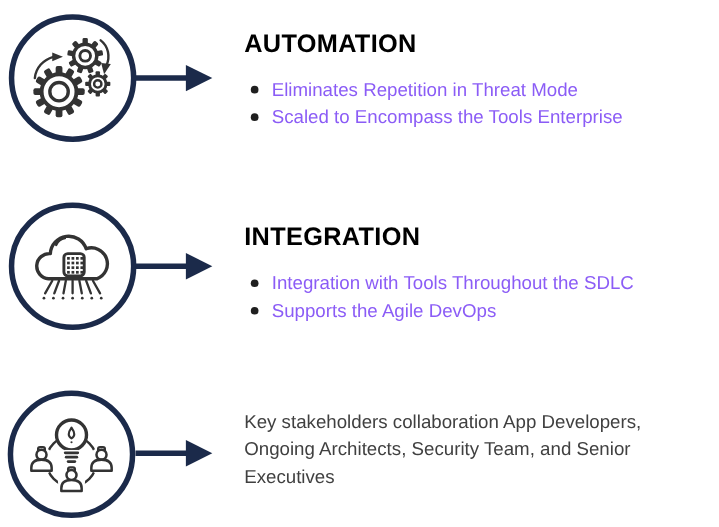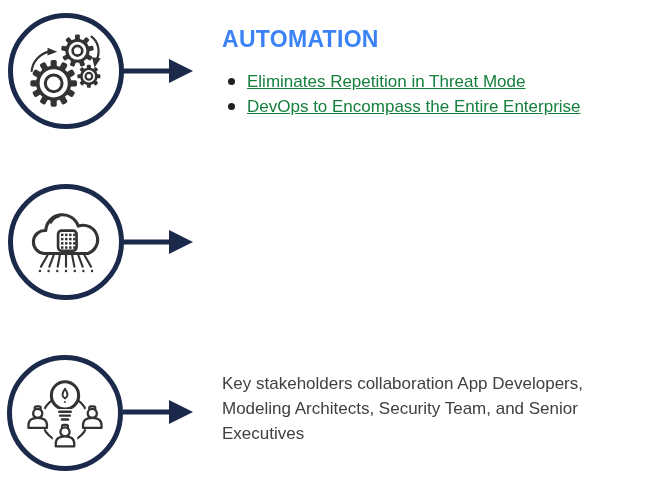--- a/index.html
+++ b/index.html
@@ -9,26 +9,26 @@
   }
   .icon-circle {
     position:absolute; width:106px; height:106px; border:5px solid #1b2a4a;
     border-radius:50%; background:#ffffff;
     display:flex; align-items:center; justify-content:center;
   }
   .icon-circle svg { width:88px; height:88px; }
   .arrow { position:absolute; left:123px; width:72px; height:28px; }
   .content { position:absolute; left:222px; width:432px; }
   .title {
-    margin:0; font-size:23px; font-weight:bold; color:#3b82f6;
+    margin:0; font-size:23px; font-weight:bold; color:#000000;
     letter-spacing:0.3px; line-height:23px;
   }
   .bullets {
     list-style:none; margin:18px 0 0 0; padding:0;
-    font-size:17px; color:#15803d;text-decoration:underline;
+    font-size:17px; color:#8b5cf6;
   }
   .bullets li { position:relative; padding-left:25px; line-height:25px; }
   .bullets li::before {
     content:""; position:absolute; left:6px; top:9px;
     width:7px; height:7px; border-radius:50%; background:#1f1f1f;
   }
   .paragraph {
     margin:13px 0 0 0; font-size:17px; line-height:25px; color:#404040;
     white-space:pre-line;
   }
@@ -102,21 +102,21 @@
     </svg>
   </div>
   <svg class="arrow" style="top:57px;" viewBox="0 0 72 28" aria-hidden="true">
     <line x1="0" y1="14" x2="48" y2="14" stroke="#1b2a4a" stroke-width="5"></line>
     <polygon points="46,2 70,14 46,26" fill="#1b2a4a"></polygon>
   </svg>
   <div class="content" style="top:28px;">
     <h2 class="title">AUTOMATION</h2>
     <ul class="bullets">
       <li>Eliminates Repetition in Threat Mode</li>
-      <li>DevOps to Encompass the Entire Enterprise</li>
+      <li>Scaled to Encompass the Tools Enterprise</li>
     </ul>
   </div>
 
   <div class="icon-circle" style="left:8px; top:184px;">
     <svg viewBox="0 0 100 100" aria-hidden="true">
 
       <path class="lineart" style="fill:#fff" stroke-width="3.5" d="M25,63 a13,13 0 0 1 2,-26 a19,19 0 0 1 37,-5 a13,13 0 0 1 11,31 H25 z"></path>
       <path class="lineart" stroke-width="2.5" d="M33,28 a13,13 0 0 1 9,-7"></path>
 
       <rect x="41" y="37" width="21" height="23" rx="4" class="lineart" style="fill:#fff" stroke-width="3"></rect>
@@ -156,20 +156,27 @@
           <circle cx="60" cy="83" r="1.4"></circle>
           <circle cx="69.8" cy="83" r="1.4"></circle>
           <circle cx="79.6" cy="83" r="1.4"></circle>
       </g>
     </svg>
   </div>
   <svg class="arrow" style="top:228px;" viewBox="0 0 72 28" aria-hidden="true">
     <line x1="0" y1="14" x2="48" y2="14" stroke="#1b2a4a" stroke-width="5"></line>
     <polygon points="46,2 70,14 46,26" fill="#1b2a4a"></polygon>
   </svg>
+  <div class="content" style="top:204px;">
+    <h2 class="title">INTEGRATION</h2>
+    <ul class="bullets">
+      <li>Integration with Tools Throughout the SDLC</li>
+      <li>Supports the Agile DevOps</li>
+    </ul>
+  </div>
 
   <div class="icon-circle" style="left:7px; top:355px;">
     <svg viewBox="0 0 100 100" aria-hidden="true">
 
       <circle cx="50" cy="57" r="26" class="lineart" stroke-width="2.5"></circle>
 
       <circle cx="50" cy="30" r="15.5" class="lineart" style="fill:#fff" stroke-width="3.5"></circle>
       <path class="lineart" stroke-width="2.2" d="M50,22.5 c3.8,5.5 3.8,8.8 0,11 c-3.8,-2.2 -3.8,-5.5 0,-11 z"></path>
       <circle cx="50" cy="37.5" r="1.1" class="fillart"></circle>
       <rect x="42.5" y="45.5" width="15" height="13" class="whitefill"></rect>
@@ -200,17 +207,17 @@
         <path class="lineart" style="fill:#fff" stroke-width="2.6" d="M-10.5,10 v-3 q0,-8.5 10.5,-8.5 q10.5,0 10.5,8.5 v3 z"></path>
       </g>
     </svg>
   </div>
   <svg class="arrow" style="top:398px;" viewBox="0 0 72 28" aria-hidden="true">
     <line x1="0" y1="14" x2="48" y2="14" stroke="#1b2a4a" stroke-width="5"></line>
     <polygon points="46,2 70,14 46,26" fill="#1b2a4a"></polygon>
   </svg>
   <div class="content" style="top:358px;">
     <p class="paragraph">Key stakeholders collaboration App Developers,
-Modeling Architects, Security Team, and Senior
+Ongoing Architects, Security Team, and Senior
 Executives</p>
   </div>
 
 </div>
 
 </body></html>

